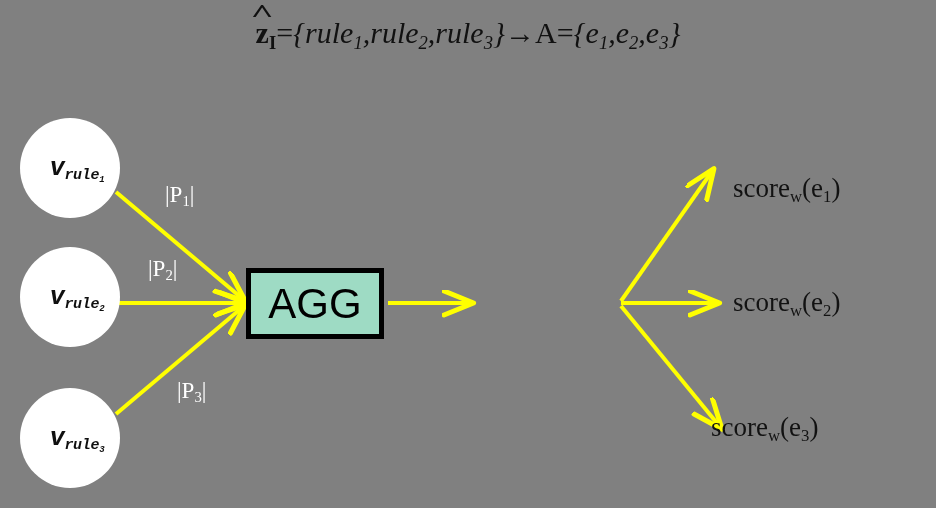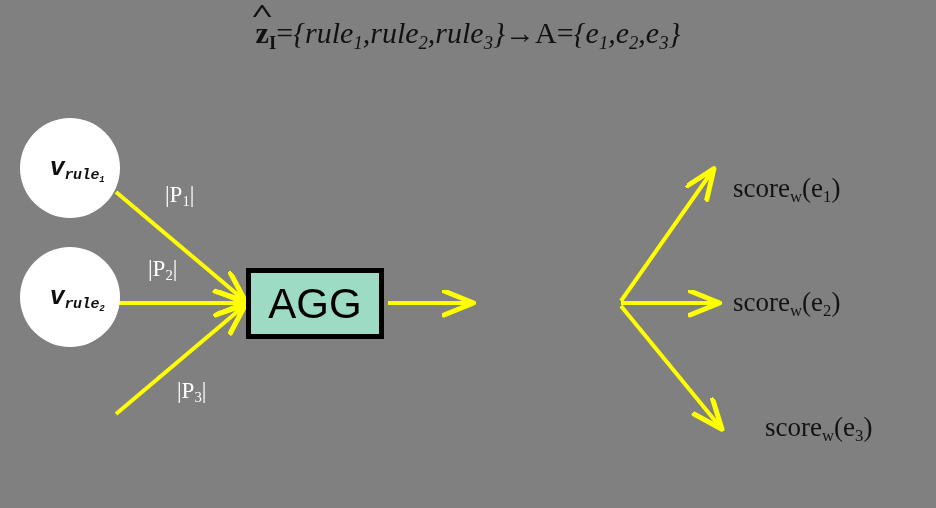--- a/index.html
+++ b/index.html
@@ -149,31 +149,34 @@
   </svg>
 
   <div class="node-circle" style="left:20px; top:118px;">
     <span class="node-label"><span>v</span><sub><span>rule</span><sub>1</sub></sub></span>
   </div>
 
   <div class="node-circle" style="left:20px; top:247px;">
     <span class="node-label"><span>v</span><sub><span>rule</span><sub>2</sub></sub></span>
   </div>
 
+  <div class="node-circle" style="left:20px; top:388px;">
+    <span class="node-label"><span>v</span><sub><span>rule</span><sub>3</sub></sub></span>
+  </div>
 
   <div class="edge-label" style="left:165px; top:182px;"><span>|P</span><sub>1</sub><span>|</span></div>
 
   <div class="edge-label" style="left:148px; top:256px;"><span>|P</span><sub>2</sub><span>|</span></div>
 
   <div class="edge-label" style="left:165px; top:378px;margin-left:12px;"><span>|P</span><sub>3</sub><span>|</span></div>
 
   <div class="proc-box" style="left:246px; top:268px; width:138px; height:71px;">
     <span class="proc-label">AGG</span>
   </div>
 
 
   <div class="score-label" style="left:733px; top:152px;margin-top:21px;"><span>score</span><sub>w</sub><span>(e</span><sub>1</sub><span>)</span></div>
 
   <div class="score-label" style="left:733px; top:287px;"><span>score</span><sub>w</sub><span>(e</span><sub>2</sub><span>)</span></div>
 
-  <div class="score-label" style="left:765px; top:412px;"><span>score</span><sub>w</sub><span>(e</span><sub>3</sub><span>)</span></div>
+  <div class="score-label" style="left:711px; top:412px;"><span>score</span><sub>w</sub><span>(e</span><sub>3</sub><span>)</span></div>
 
 </div>
 
 </body></html>

